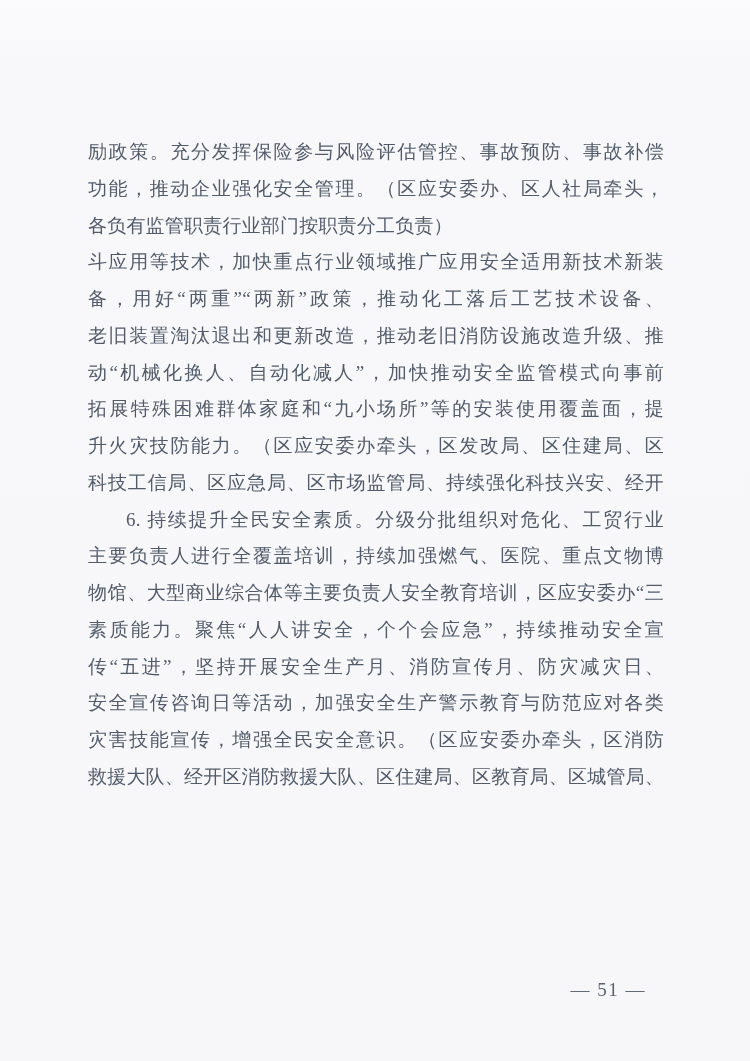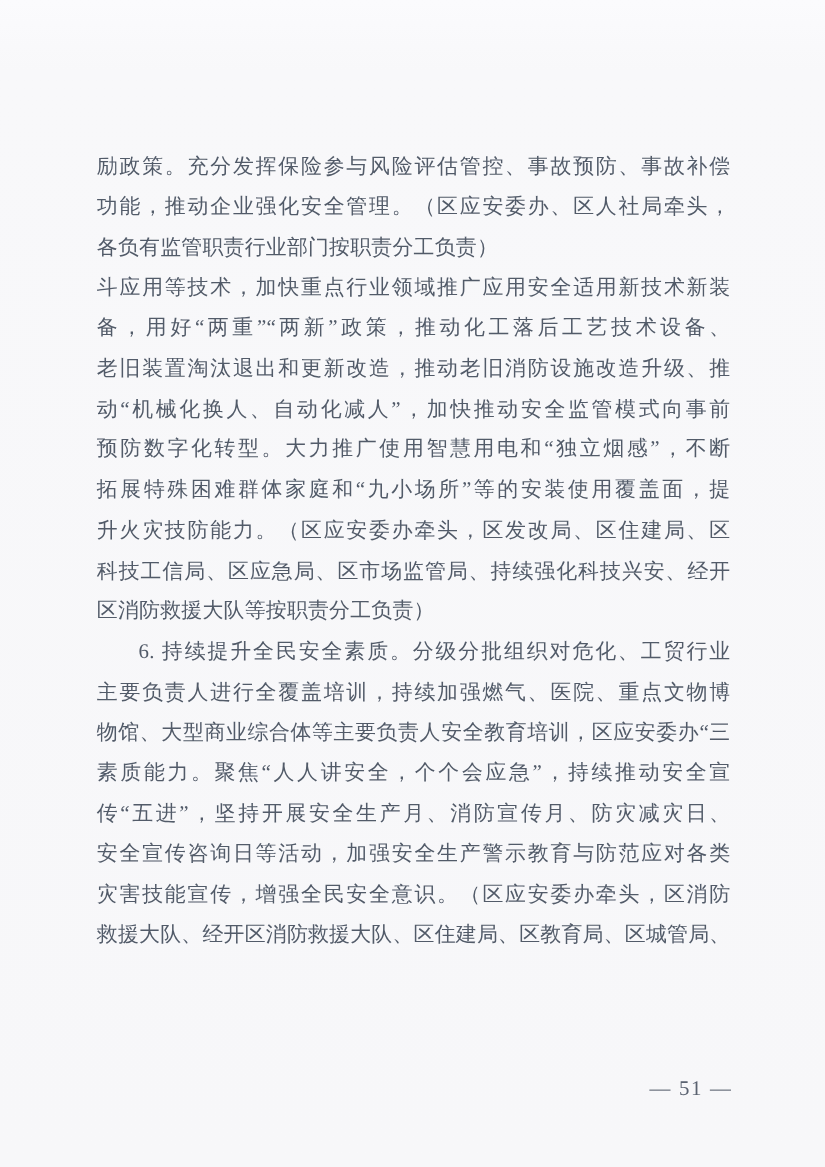--- a/index.html
+++ b/index.html
@@ -41,40 +41,37 @@
   .footer {
     position: absolute;
     top: 977px;
     left: 0;
     width: 646px;
     text-align: right;
     font-size: 19px;
     line-height: 26px;
     letter-spacing: 1.5px;
     color: #5a6270;
-    padding-left: 20px;
   }
 </style>
 </head>
 <body>
 
 <div class="page">
   <div class="body-text">
     <div class="ln fill">励政策。充分发挥保险参与风险评估管控、事故预防、事故补偿</div>
     <div class="ln fill">功能，推动企业强化安全管理。（区应安委办、区人社局牵头，</div>
     <div class="ln end">各负有监管职责行业部门按职责分工负责）</div>
     <div class="ln fill">斗应用等技术，加快重点行业领域推广应用安全适用新技术新装</div>
     <div class="ln fill">备，用好“两重”“两新”政策，推动化工落后工艺技术设备、</div>
     <div class="ln fill">老旧装置淘汰退出和更新改造，推动老旧消防设施改造升级、推</div>
     <div class="ln fill">动“机械化换人、自动化减人”，加快推动安全监管模式向事前</div>
-    <div class="ln fill">预防数字化转型。大力推广使用智慧用电和“独立烟感”，不断</div>
     <div class="ln fill">拓展特殊困难群体家庭和“九小场所”等的安装使用覆盖面，提</div>
     <div class="ln fill">升火灾技防能力。（区应安委办牵头，区发改局、区住建局、区</div>
     <div class="ln fill">科技工信局、区应急局、区市场监管局、持续强化科技兴安、经开</div>
-    <div class="ln end">区消防救援大队等按职责分工负责）</div>
     <div class="ln ind fill">6. 持续提升全民安全素质。分级分批组织对危化、工贸行业</div>
     <div class="ln fill">主要负责人进行全覆盖培训，持续加强燃气、医院、重点文物博</div>
     <div class="ln fill">物馆、大型商业综合体等主要负责人安全教育培训，区应安委办“三</div>
     <div class="ln fill">素质能力。聚焦“人人讲安全，个个会应急”，持续推动安全宣</div>
     <div class="ln fill">传“五进”，坚持开展安全生产月、消防宣传月、防灾减灾日、</div>
     <div class="ln fill">安全宣传咨询日等活动，加强安全生产警示教育与防范应对各类</div>
     <div class="ln fill">灾害技能宣传，增强全民安全意识。（区应安委办牵头，区消防</div>
     <div class="ln fill">救援大队、经开区消防救援大队、区住建局、区教育局、区城管局、</div>
   </div>
   <div class="footer">— 51 —</div>

